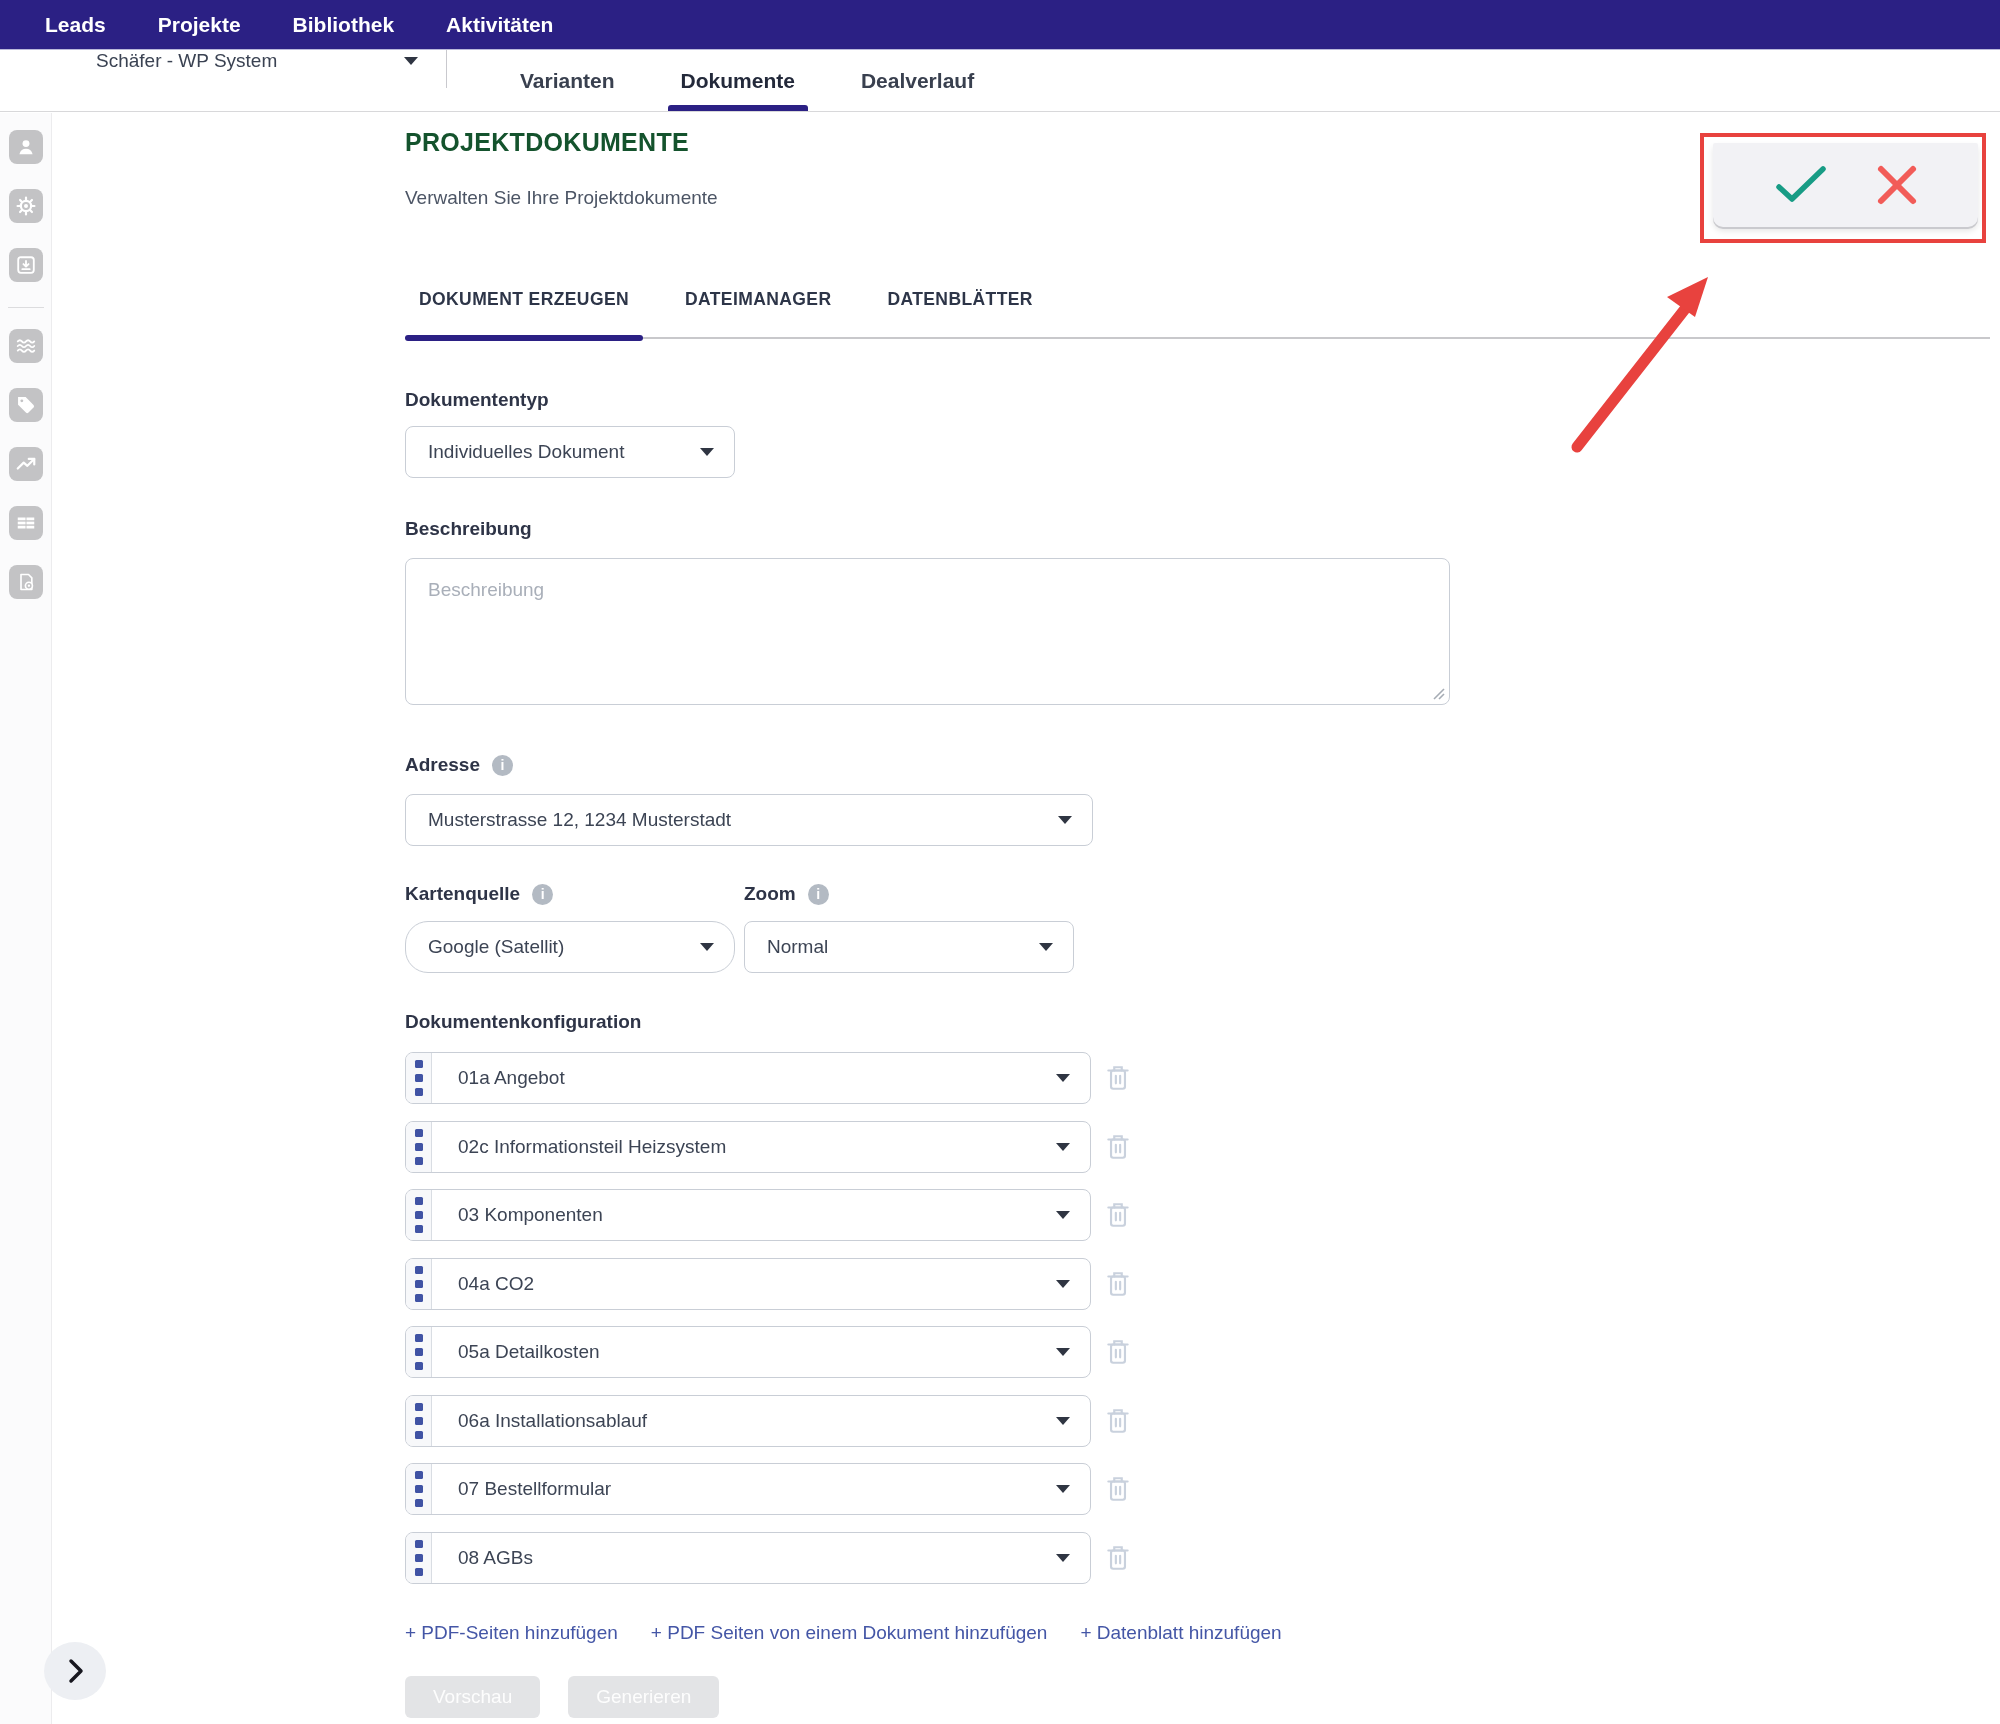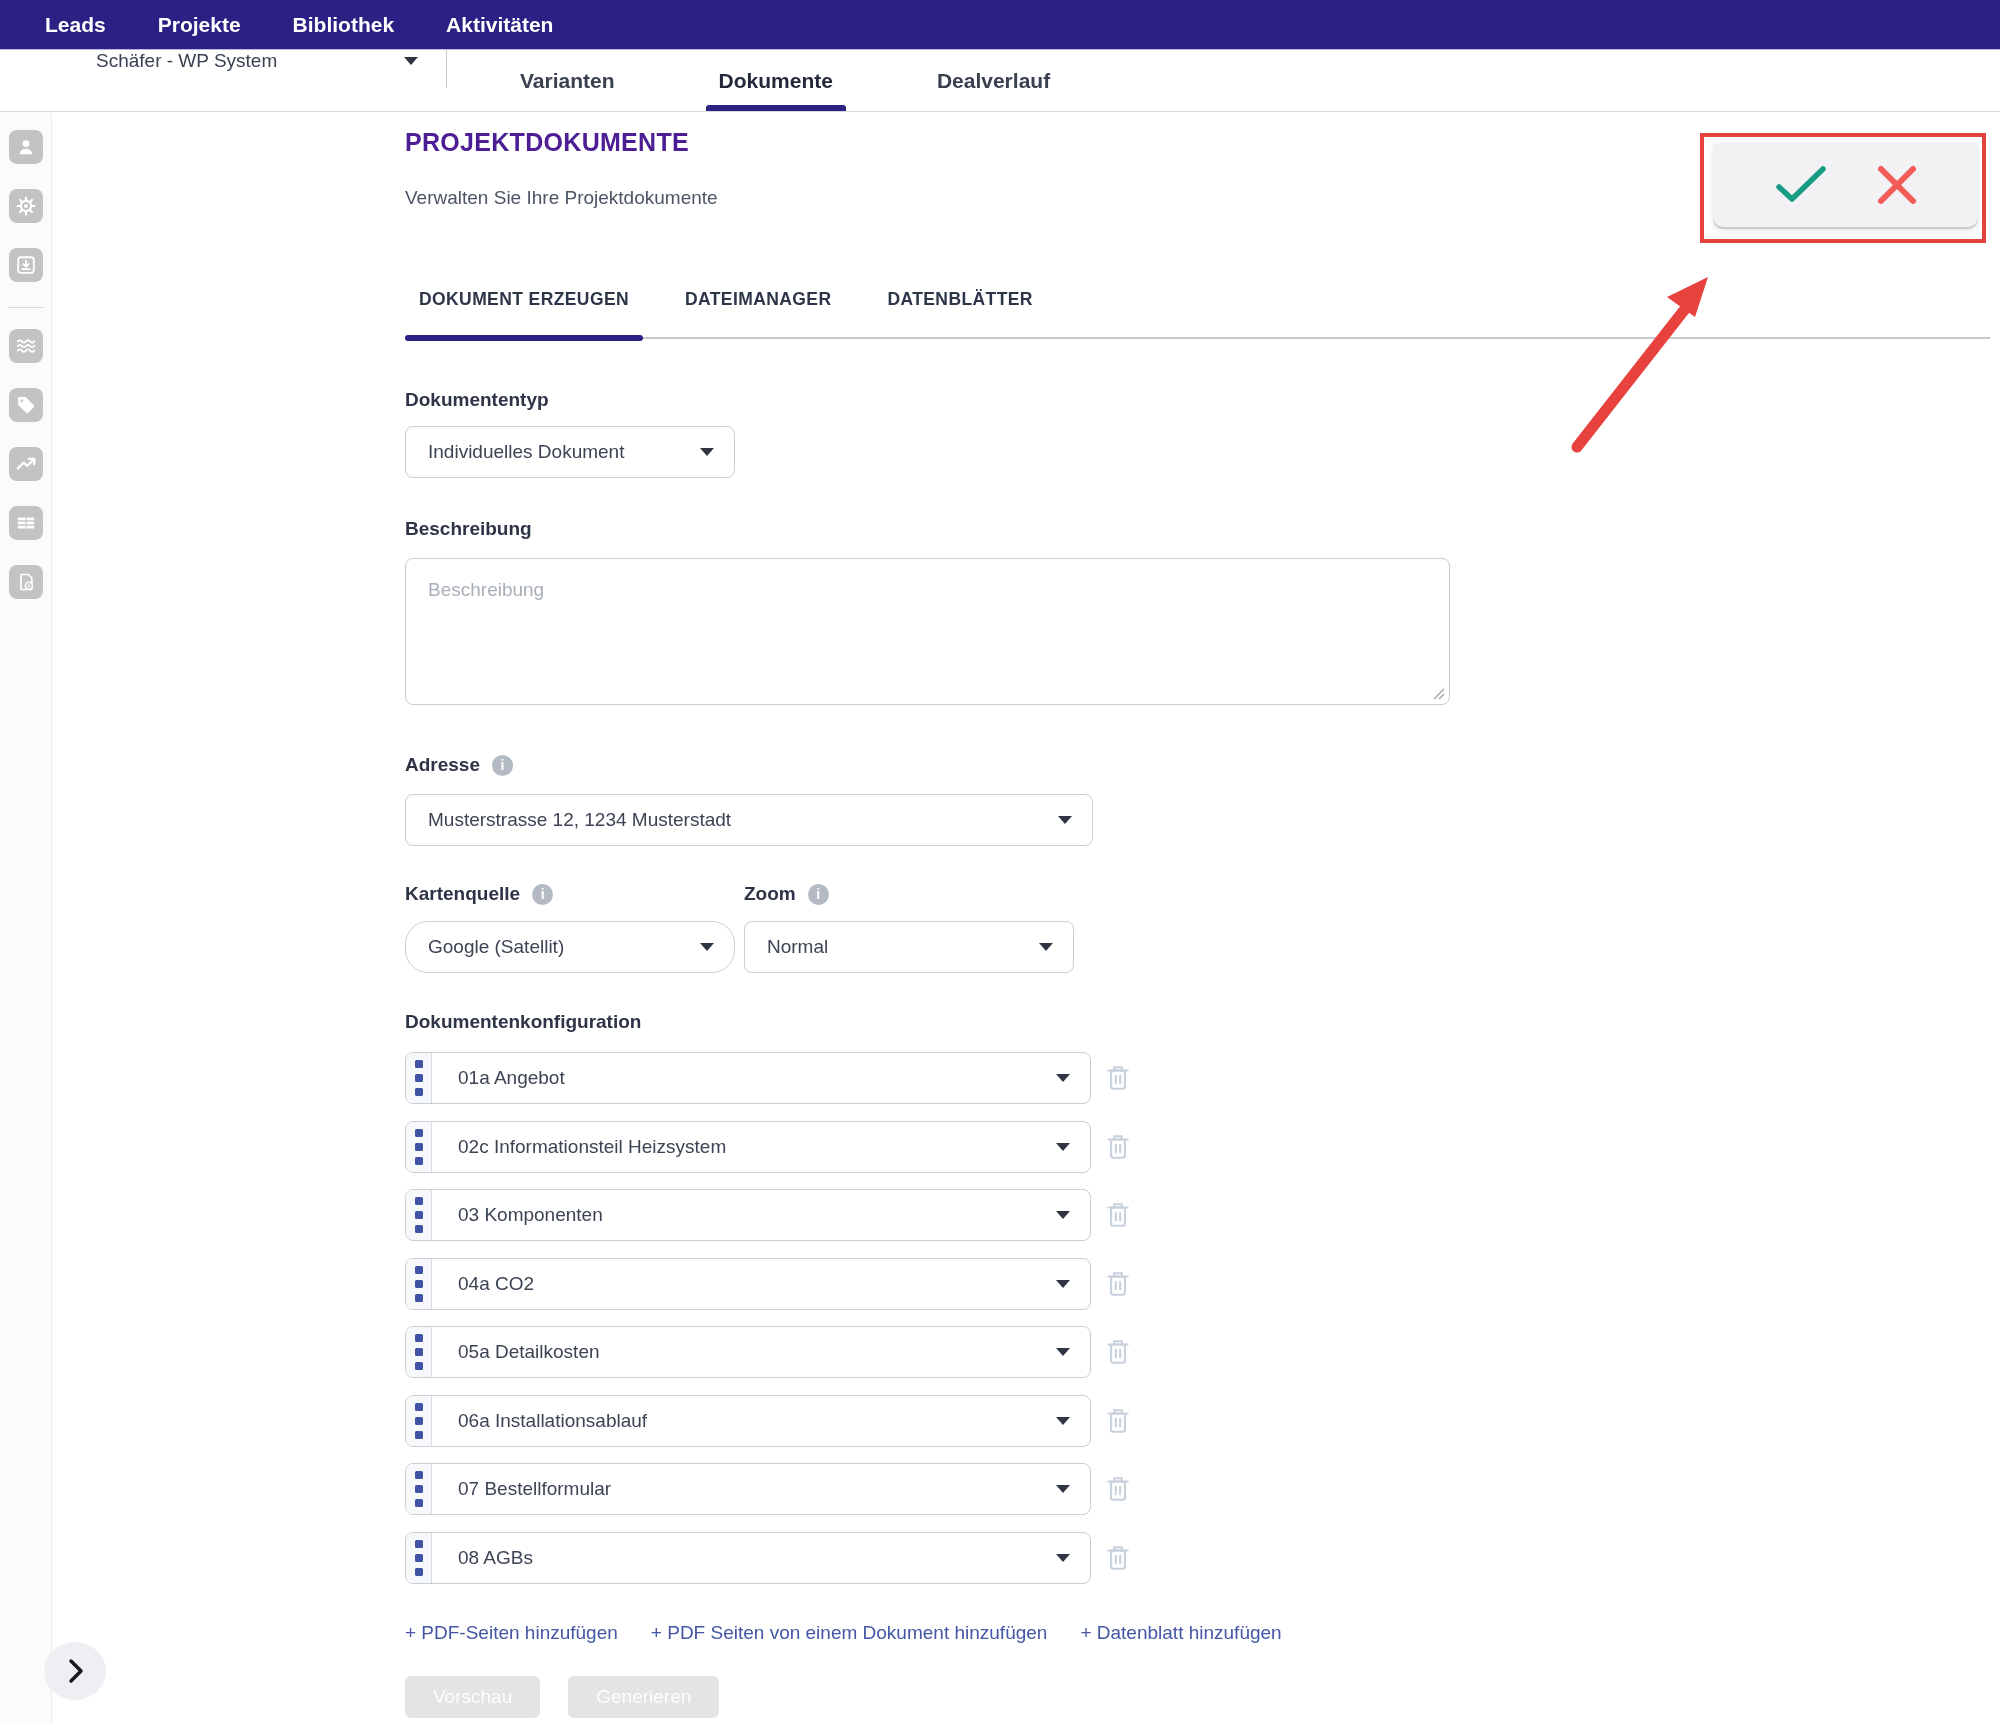--- a/index.html
+++ b/index.html
@@ -18,40 +18,40 @@
   .nav-item { color:#ffffff; font-size:21px; font-weight:700; cursor:pointer; }
 
   
   .toolbar { height:62px; display:flex; align-items:flex-start; border-bottom:1px solid #d8d8da; background:#fff; }
   .project-select {
     display:flex; align-items:center; justify-content:space-between;
     width:322px; margin-left:96px; font-size:19px; color:#3a4252; cursor:pointer;
   }
   .caret { width:0; height:0; border-left:7px solid transparent; border-right:7px solid transparent; border-top:8px solid #2f3542; }
   .tb-divider { width:1px; height:38px; background:#c9c9ce; margin-left:28px; }
-  .tb-tabs { display:flex; margin-left:60px; gap:78px; height:100%; align-items:center; }
+  .tb-tabs { display:flex; margin-left:60px; gap:40px; height:100%; align-items:center; }
   .tb-tab { position:relative; font-size:21px; font-weight:700; color:#39404f; height:100%; display:flex; align-items:center; padding:0 13px; cursor:pointer; }
   .tb-tab.active { color:#23293a; }
   .tb-tab.active::after { content:""; position:absolute; left:0; right:0; bottom:0; height:6px; background:#2b2084; border-radius:3px 3px 0 0; }
 
   
   .sidebar {
     position:absolute; top:113px; left:0; bottom:0; width:52px;
     background:#fbfbfc; border-right:1px solid #ececee;
     display:flex; flex-direction:column; align-items:center; padding-top:17px;
   }
   .sb-icon {
     width:34px; height:34px; border-radius:8px; background:#c3c3c5;
     display:flex; align-items:center; justify-content:center; margin-bottom:25px; cursor:pointer; flex:none;
   }
   .sb-div { width:36px; height:1px; background:#dcdcde; margin:0 0 21px; flex:none; }
 
   
   .main { position:absolute; top:113px; left:52px; right:0; bottom:0; padding:15px 10px 0 353px; background:#fff; }
-  h1.page-title { margin:0; font-size:25px; font-weight:700; color:#4c1d95; letter-spacing:.3px; }
+  h1.page-title { margin:0; font-size:25px; font-weight:700; color:#14532d; letter-spacing:.3px; }
   .page-subtitle { margin:30px 0 0; font-size:19px; color:#4c5565; }
 
   .doc-tabs { margin-top:80px; display:flex; gap:28px; border-bottom:2px solid #c8c8cb; }
   .dtab { position:relative; font-size:17.5px; font-weight:700; letter-spacing:.4px; color:#2d3548; padding:0 14px 27px; cursor:pointer; }
   .dtab.active::after { content:""; position:absolute; left:0; right:0; bottom:-4px; height:6px; background:#2b2084; border-radius:3px; }
 
   .flabel { display:flex; align-items:center; gap:12px; font-size:19px; font-weight:700; color:#2e3447; }
   .info-i {
     width:21px; height:21px; border-radius:50%; background:#b3bac3; color:#fff;
     display:inline-flex; align-items:center; justify-content:center;

